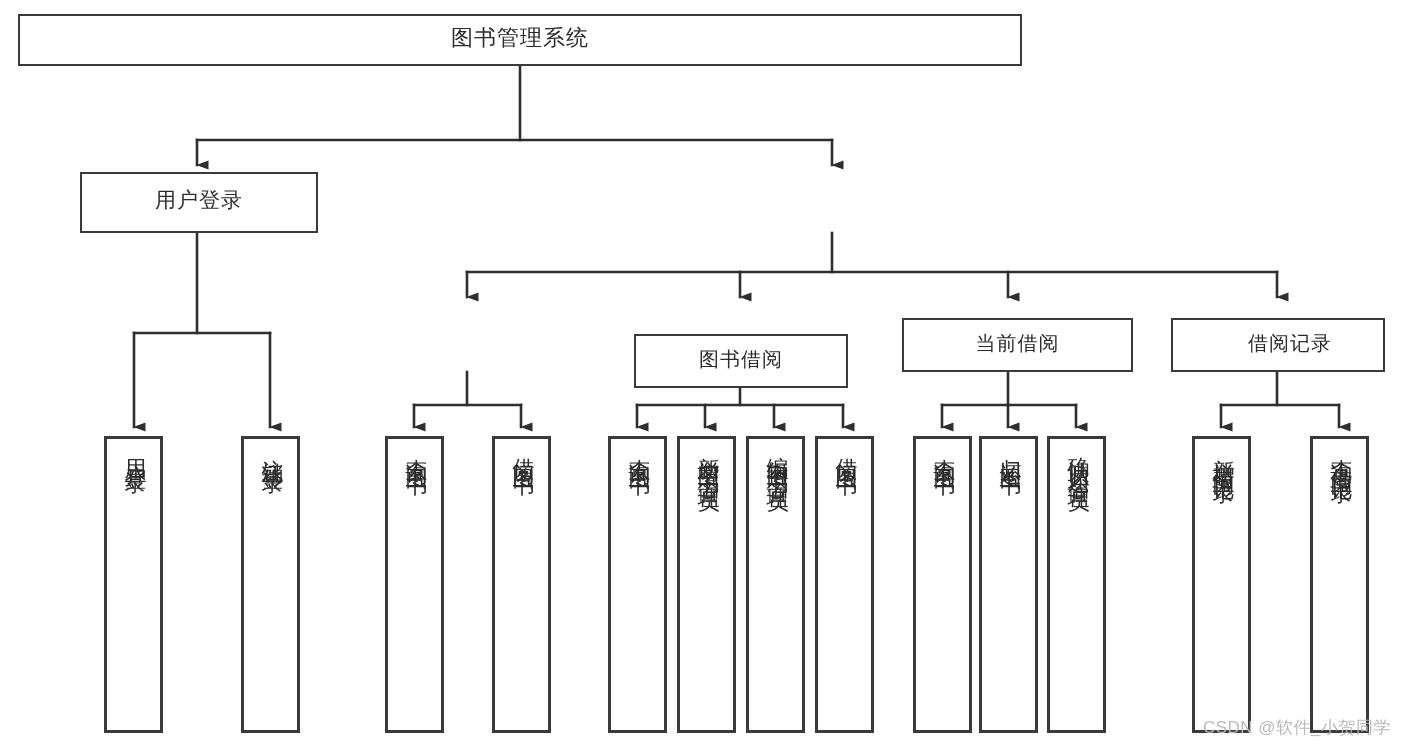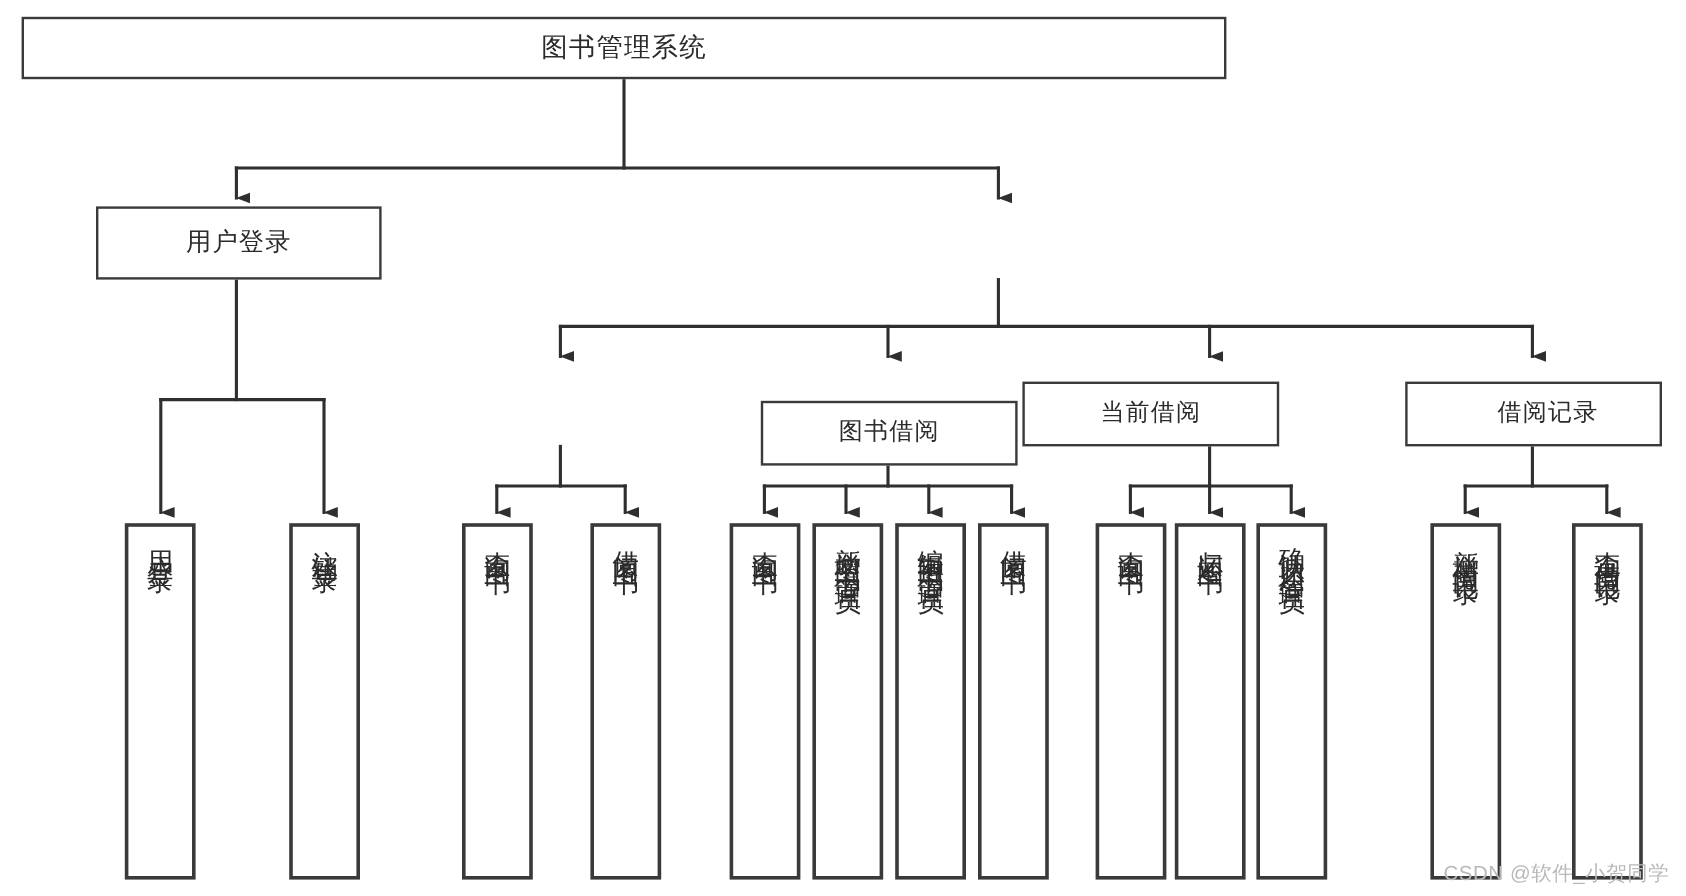--- a/index.html
+++ b/index.html
@@ -20,20 +20,21 @@
     display:flex;
     align-items:center;
     justify-content:center;
     color:#2b2b2b;
   }
   .node .lbl{
     display:block;
     text-align:right;
     line-height:1.18;
     white-space:pre;
+    font-family:Liberation Mono, monospace;
   }
   
   .node.h .lbl{font-size:21px;letter-spacing:1px;}
   .node.root .lbl{font-size:22px;letter-spacing:1px;}
   .node.l3 .lbl{font-size:20px;letter-spacing:1px;}
 
   
   .node.leaf{
     align-items:flex-start;
     justify-content:center;
@@ -119,21 +120,21 @@
     <span class="lbl">图书管理系统</span>
   </div>
 
   <div class="node h" style="left:80px;top:172px;width:238px;height:61px;">
     <span class="lbl">用户登录</span>
   </div>
 
   <div class="node l3 h" style="left:634px;top:334px;width:214px;height:54px;">
     <span class="lbl">图书借阅</span>
   </div>
-  <div class="node l3 h" style="left:852px;top:318px;width:214px;height:54px;">
+  <div class="node l3 h" style="left:902px;top:318px;width:231px;height:54px;">
     <span class="lbl">当前借阅</span>
   </div>
   <div class="node l3 h" style="left:1171px;top:318px;width:214px;height:54px;padding-left:24px;">
     <span class="lbl">借阅记录</span>
   </div>
 
   <div class="node leaf" style="left:104px;top:436px;width:59px;height:297px;">
     <span class="lbl">用户登录</span>
   </div>
   <div class="node leaf" style="left:241px;top:436px;width:59px;height:297px;">

